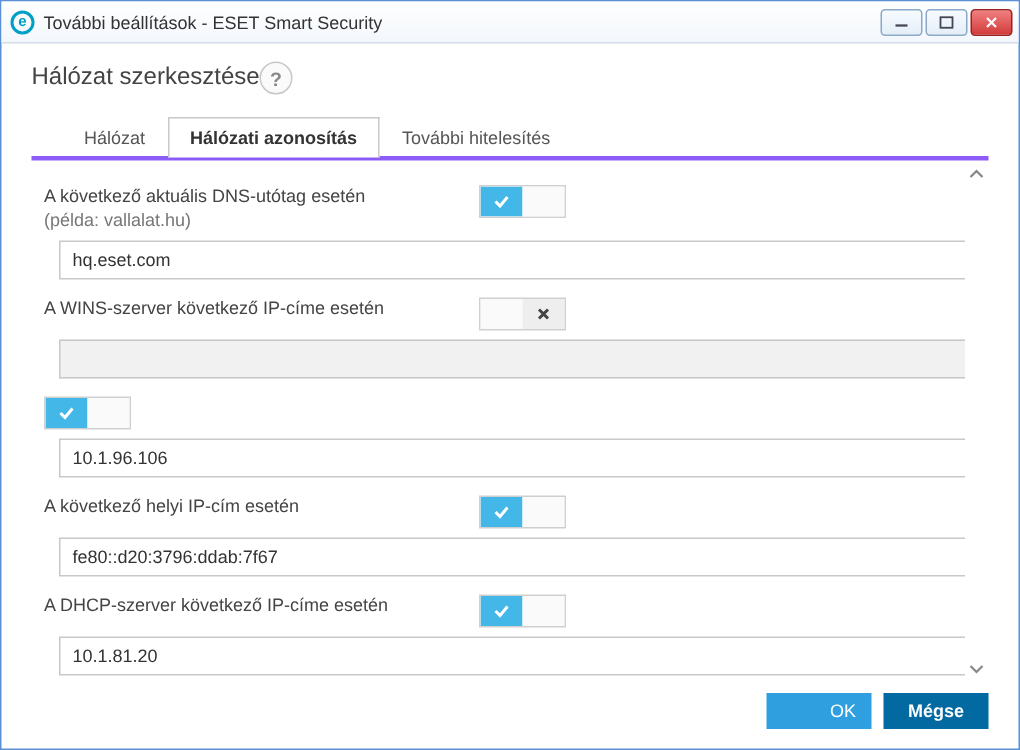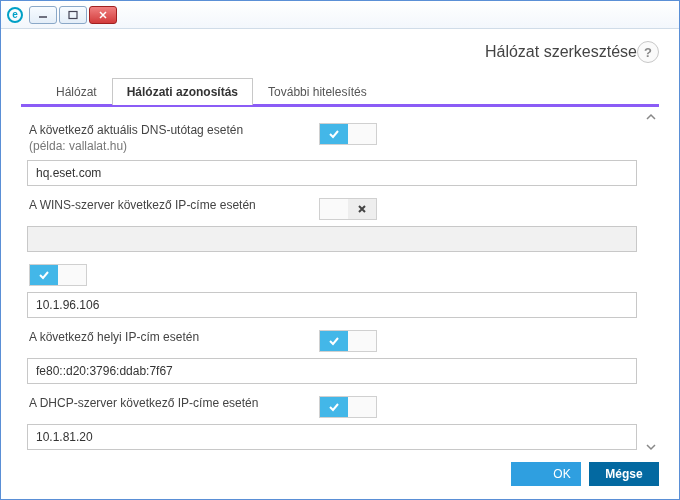--- a/index.html
+++ b/index.html
@@ -24,21 +24,21 @@
   .win-btn {
     width: 28px; height: 18px; border: 1px solid #8aa8c8; border-radius: 3px;
     background: linear-gradient(#f7fbff, #e4eef8); display: flex; align-items: center;
     justify-content: center; font-size: 10px; color: #445; cursor: default;
   }
   .win-btn.close { background: linear-gradient(#f08080, #d23b3b); border-color: #a02020; color: #fff; }
   .win-btn svg { width: 10px; height: 10px; }
 
   
   .header {
-    padding: 12px 20px 8px 20px; display: flex; align-items: center; justify-content: flex-end; margin-left: 17px;
+    padding: 12px 20px 8px 20px; display: flex; align-items: center; justify-content: flex-start;
   }
   .header h1 { font-size: 16px; font-weight: normal; color: #444; margin: 0; }
   .help-btn {
     width: 22px; height: 22px; border: 1px solid #c8c8c8; border-radius: 50%;
     display: flex; align-items: center; justify-content: center; color: #888;
     font-size: 13px; font-weight: bold; cursor: default; background: #fafafa;
   }
 
   
   .tabs {
@@ -81,21 +81,21 @@
   .toggle.on .half.left { background: #43b7e8; color: #fff; }
   .toggle.on .half.right { background: #fafafa; }
   .toggle.off .half.left { background: #fafafa; color: transparent; }
   .toggle.off .half.right { background: #eee; color: #444; }
   .toggle svg { width: 12px; height: 12px; }
   .toggle.off .half.right svg path { stroke: #444; }
 
   .text-input {
     display: block;
     width: 100%; height: 26px; border: 1px solid #c8c8c8; background: #fff;
-    padding: 0 8px; font-size: 12px; color: #333; margin: 2px 0 6px 0;
+    padding: 0 8px; font-size: 12px; color: #333; margin: 2px 0 6px 12px;
     font-family: inherit;
   }
   .text-input[disabled] { background: #f1f1f1; color: #999; }
 
   
   .footer {
     height: 40px; display: flex; align-items: center; justify-content: flex-end;
     gap: 8px; padding: 0 20px 10px 0;
   }
   .btn {
@@ -105,20 +105,21 @@
   .btn.primary { background: #2f9fe0; padding-left: 32px; }
   .btn.secondary { background: #0369a1; font-weight: bold; }
 </style>
 </head>
 <body>
 
 <div class="window">
 
   <div class="titlebar">
     <span class="logo">e</span>
+    <span class="title">További beállítások - ESET Smart Security</span>
     <div class="win-controls">
       <div class="win-btn">
         <svg viewBox="0 0 10 10">
             <path d="M1 7 H9" stroke="#445" stroke-width="1.5"></path>
           </svg>
       </div>
       <div class="win-btn">
         <svg viewBox="0 0 10 10">
             <rect x="1" y="1.5" width="8" height="7" fill="none" stroke="#445" stroke-width="1.2"></rect>
           </svg>

